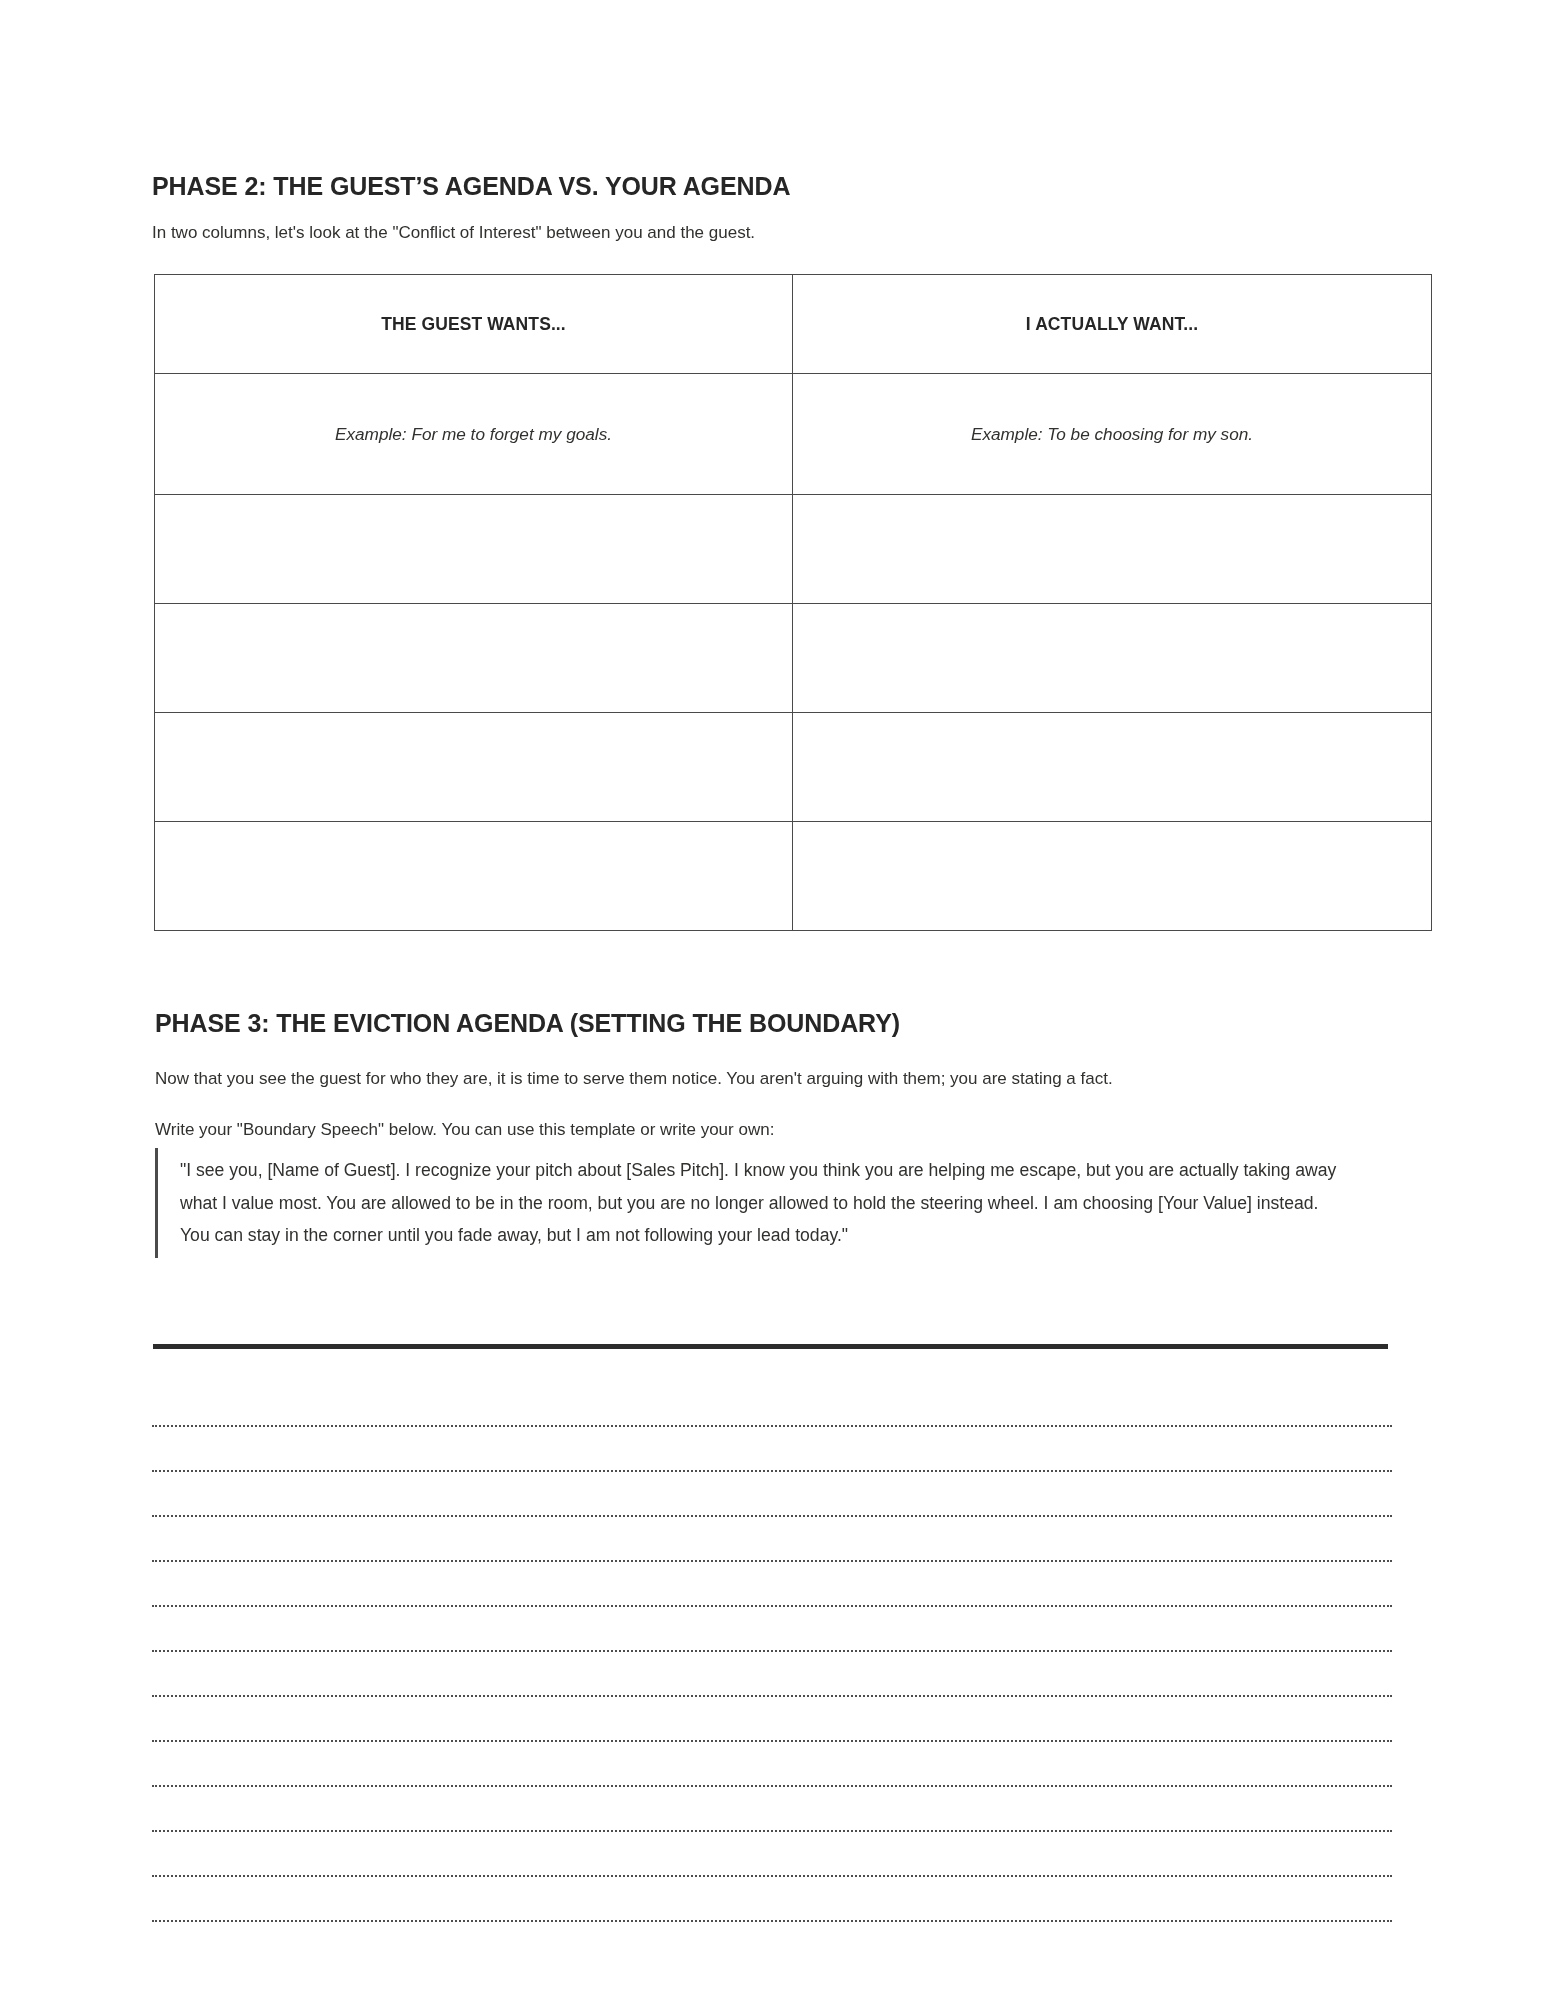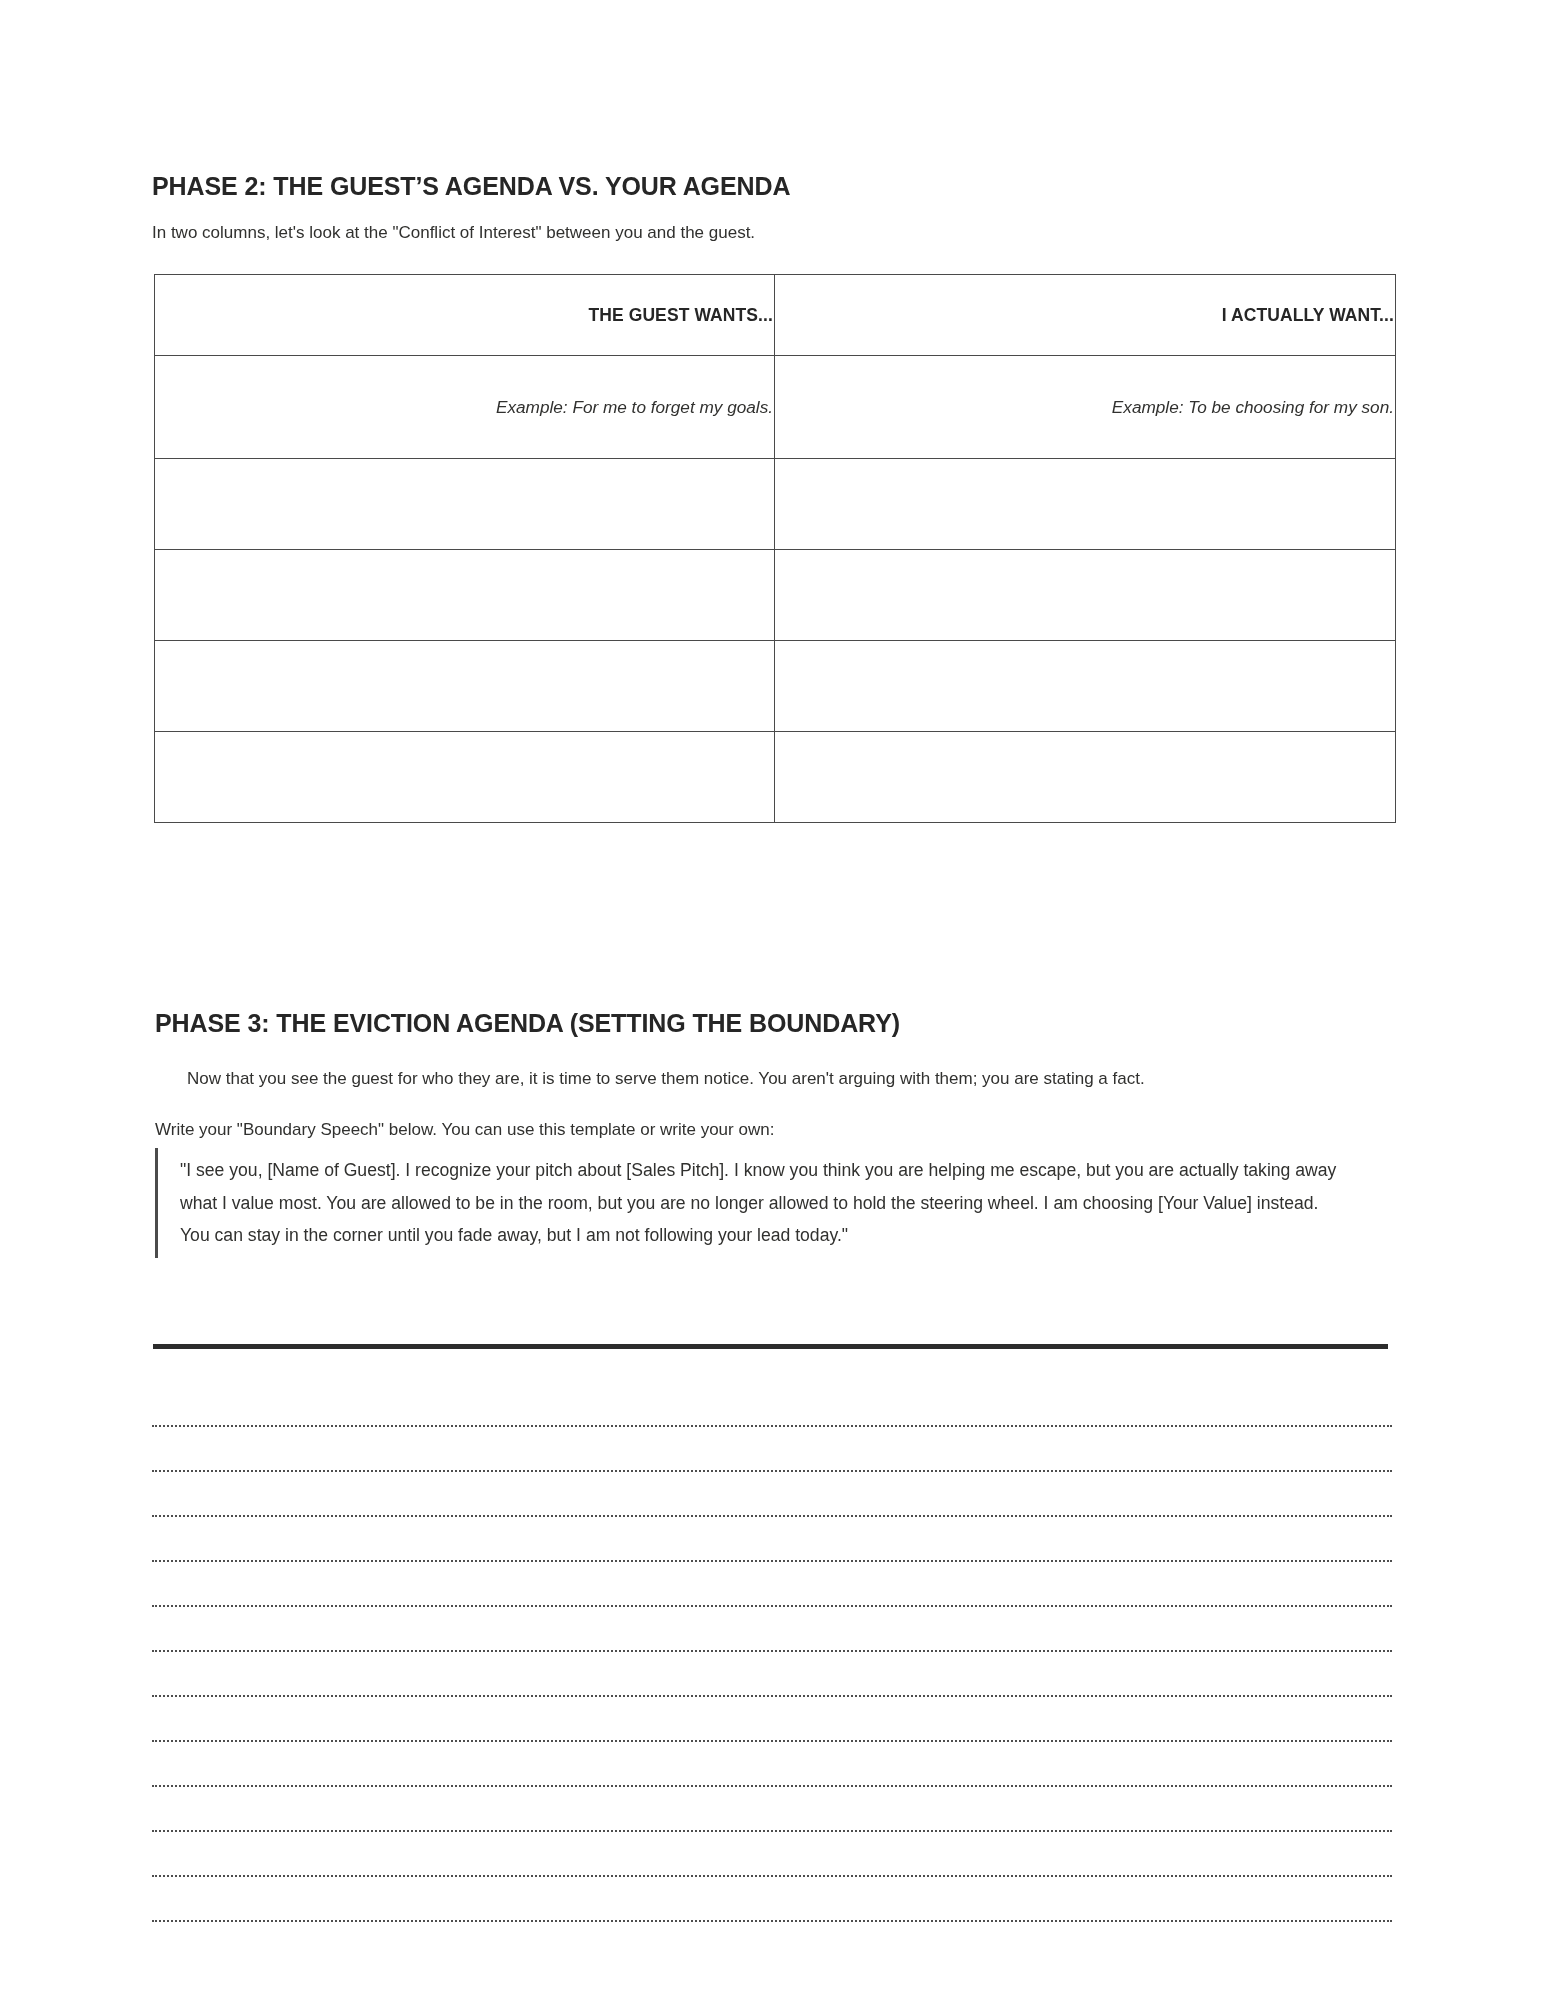--- a/index.html
+++ b/index.html
@@ -58,42 +58,41 @@
   }
   #phase2-intro {
     position: absolute;
     left: 0;
     top: 203px;
   }
   #phase3-para1 {
     position: absolute;
     left: 3px;
     top: 1049px;
-    margin-left: 32px;
   }
   #phase3-para2 {
     position: absolute;
     left: 3px;
     top: 1100px;
   }
 
   
   .agenda-table {
     position: absolute;
     left: 2px;
     top: 274px;
     width: 1235px;
     border-collapse: collapse;
     table-layout: fixed;
   }
   .agenda-table td {
     border: 1.3px solid #4a4a4a;
-    padding: 1px;
+    padding: 10px;
     vertical-align: middle;
-    text-align: right;
+    text-align: center;
   }
   .agenda-table td.col-left  { width: 617px; }
   .agenda-table td.col-right { width: 618px; }
 
   .row-header td {
     height: 78px;
     font-size: 17.5px;
     font-weight: bold;
     letter-spacing: 0.1px;
     color: #262626;

